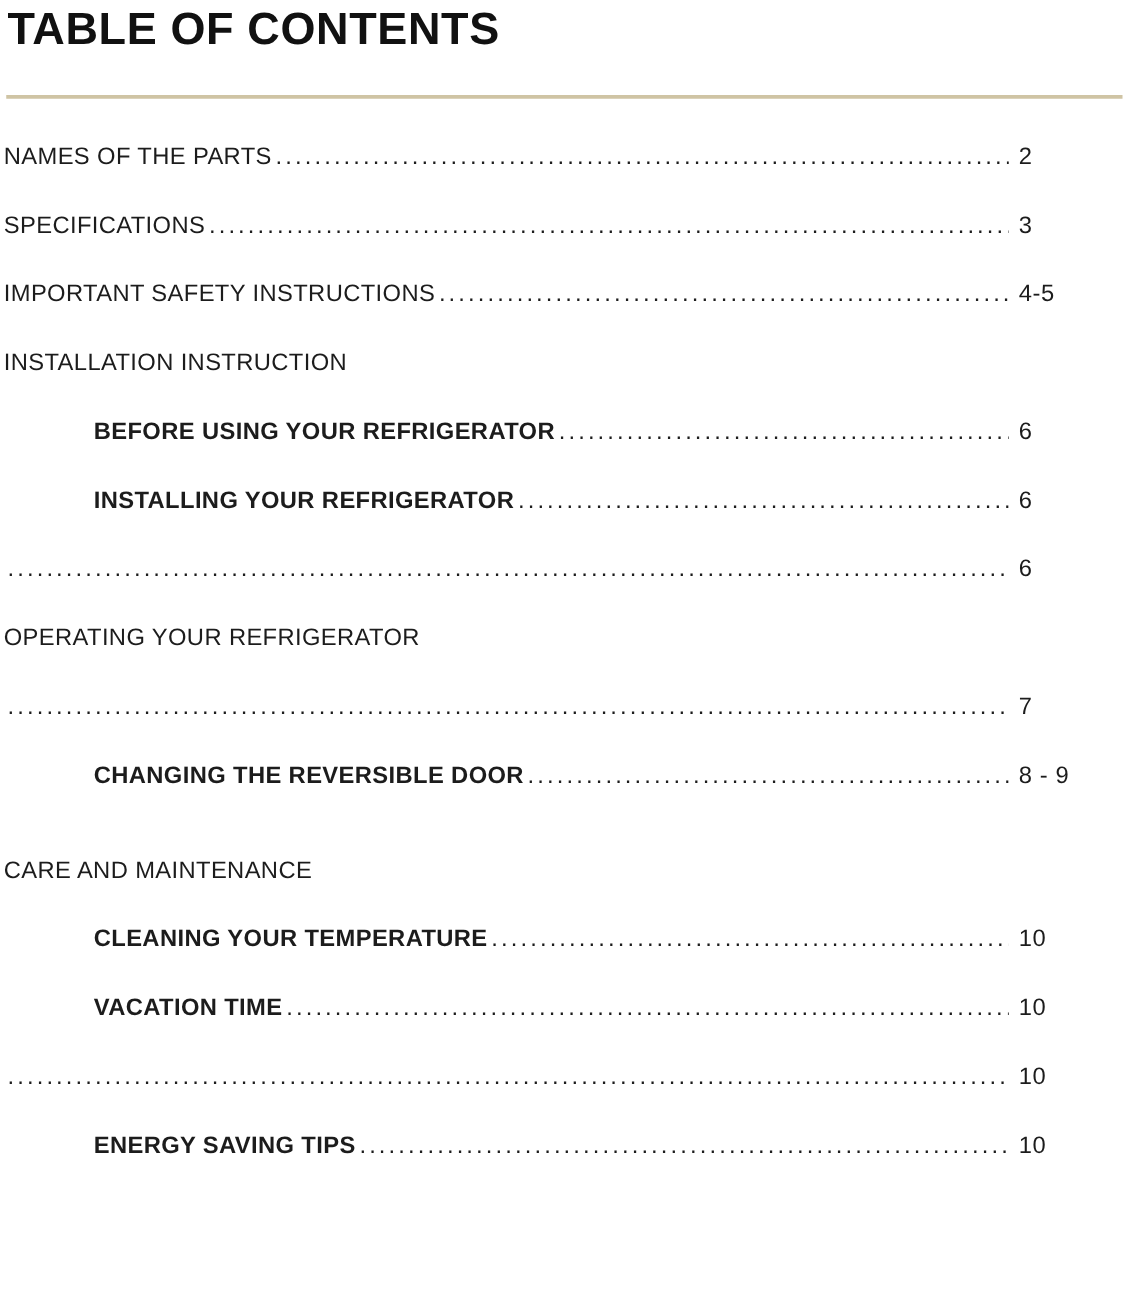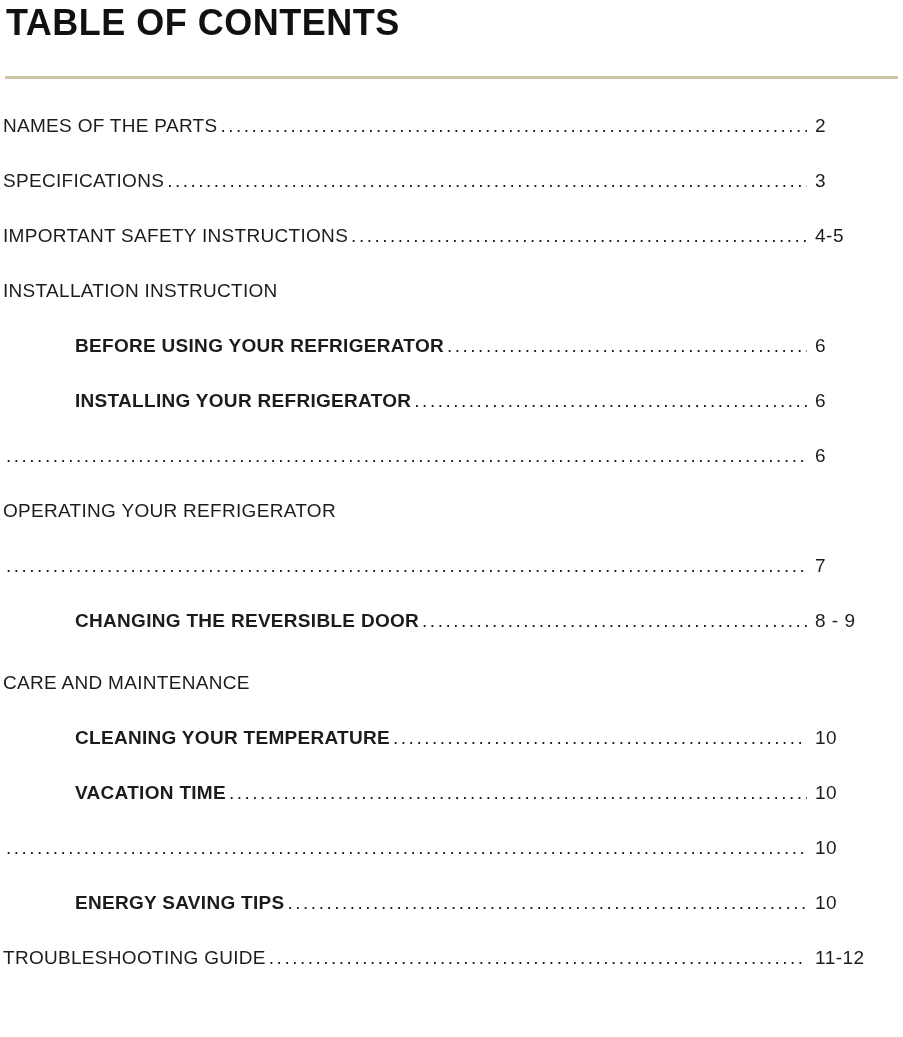--- a/index.html
+++ b/index.html
@@ -67,21 +67,21 @@
   }
   .page-num {
     flex: 0 0 88px;
     text-align: left;
     white-space: nowrap;
     font-size: 19px;
     letter-spacing: 0.5px;
   }
   
   .toc-row:nth-child(11) {
-    margin-top: 38px;
+    margin-top: 52px;
   }
 </style>
 </head>
 <body>
 
 <div class="page">
   <h1 class="title">TABLE OF CONTENTS</h1>
   <div class="rule" style="background: rgb(207, 196, 164);"></div>
 
   <div class="toc">
@@ -165,20 +165,15 @@
     <span class="leader"></span>
     <span class="page-num">10</span>
   </div>
 
   <div class="toc-row indent">
     <span class="label">ENERGY SAVING TIPS</span>
     <span class="leader"></span>
     <span class="page-num">10</span>
   </div>
 
-  <div class="toc-row">
-    <span class="label">TROUBLESHOOTING GUIDE</span>
-    <span class="leader"></span>
-    <span class="page-num">11-12</span>
-  </div>
 
 </div>
 </div>
 
 </body></html>

